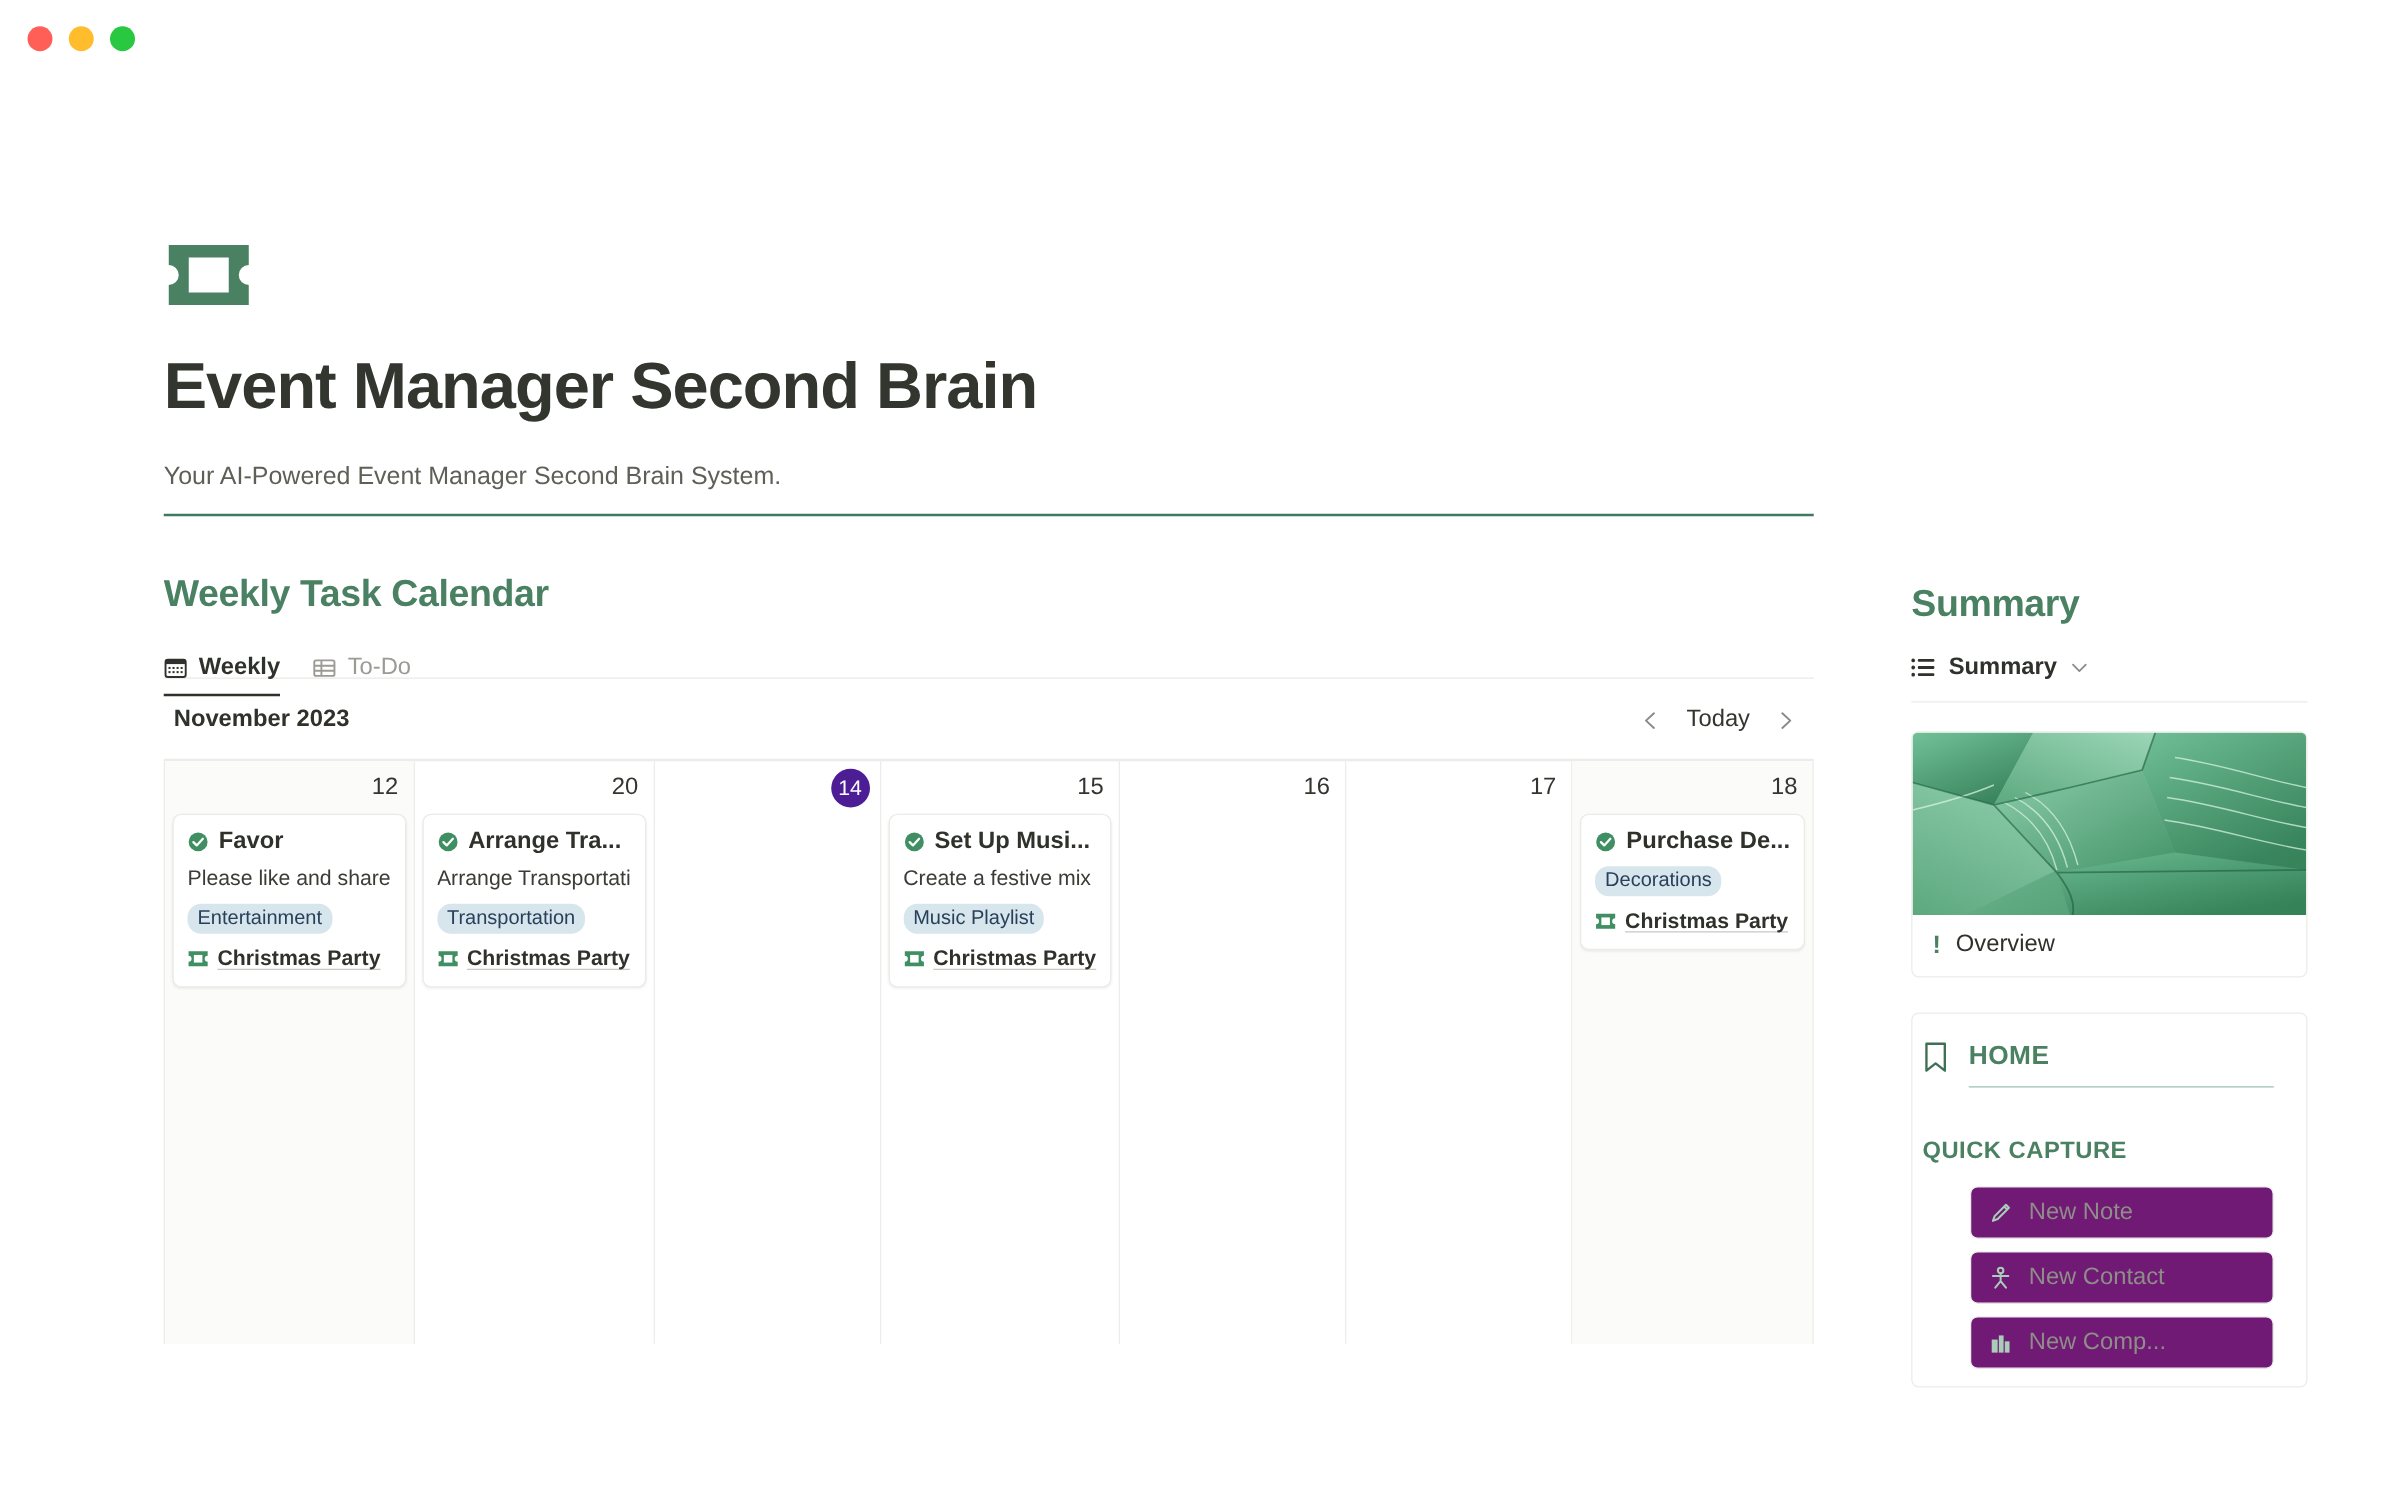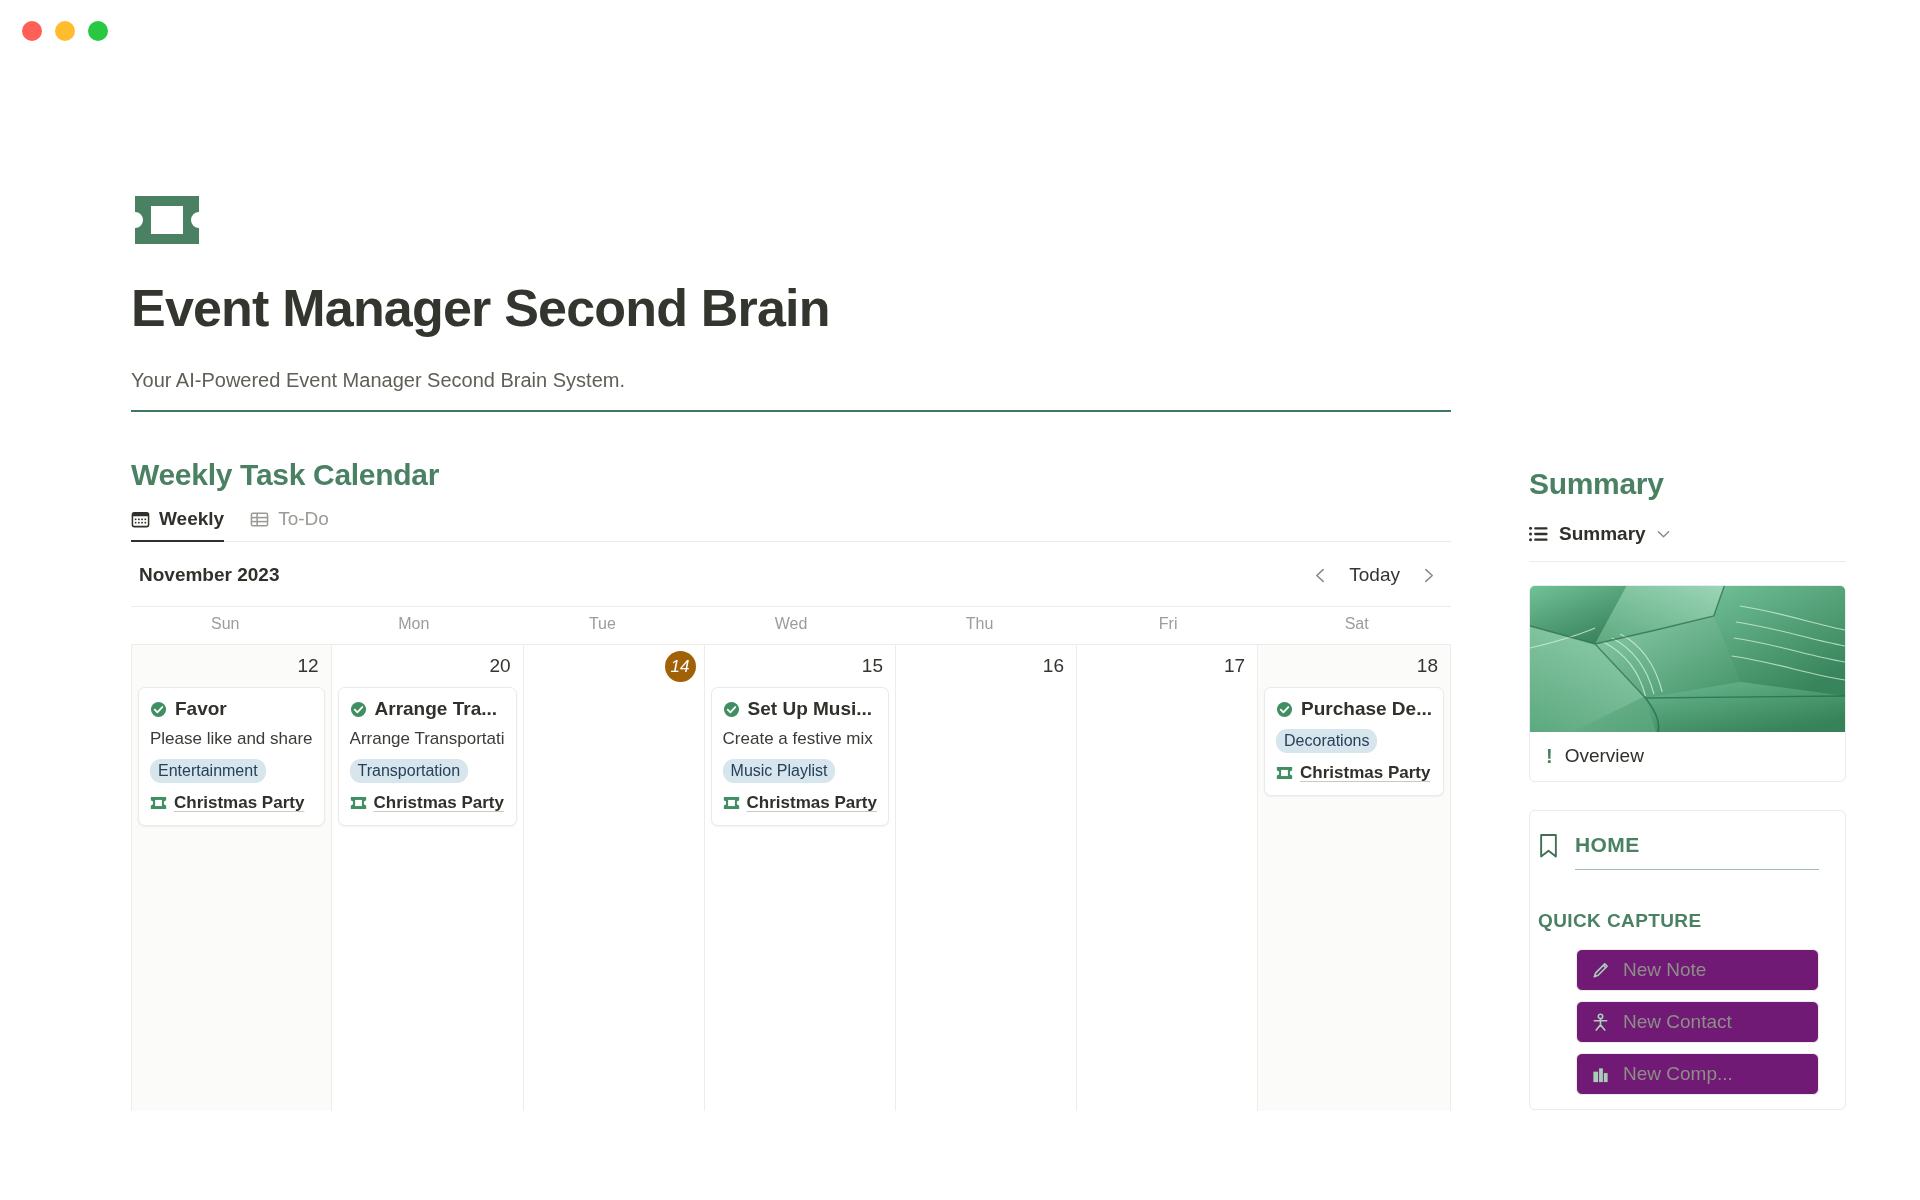--- a/index.html
+++ b/index.html
@@ -100,21 +100,21 @@
   }
   .tab {
     display: flex;
     align-items: center;
     gap: 9px;
     padding-bottom: 11px;
     font-size: 19px;
     color: #9b9a95;
     cursor: pointer;
     position: relative;
-    top: 0;
+    top: 14px;
   }
   .tab.active { color: #2f312b; font-weight: 600; }
   .tab.active::after {
     content: "";
     position: absolute;
     left: 0; right: 0; bottom: -1px;
     height: 2.5px;
     background: #2f312b;
   }
   .tab-icon { width: 19px; height: 19px; display: block; }
@@ -180,32 +180,31 @@
     justify-content: flex-end;
     padding: 9px 6px 6px 0;
     height: 42px;
   }
   .day-num {
     font-size: 19px;
     color: #33352f;
     line-height: 24px;
   }
   .day-num.today {
-    background: #a16207;
+    background: #4c1d95;
     color: #ffffff;
     border-radius: 50%;
     width: 31px;
     height: 31px;
     display: flex;
     align-items: center;
     justify-content: center;
     font-size: 17px;
     margin-top: -3px;
     margin-right: -4px;
-    font-style: italic;
   }
 
   
   .task-card {
     background: #ffffff;
     border: 1px solid #eceae6;
     border-radius: 7px;
     box-shadow: 0 1px 2px rgba(15,15,15,0.06);
     padding: 10px 11px 12px 11px;
     overflow: hidden;
@@ -425,29 +424,20 @@
           <polyline points="10.5,2.5 4.5,8 10.5,13.5" fill="none" stroke="#8b8a85" stroke-width="1.5" stroke-linecap="round" stroke-linejoin="round"></polyline>
         </svg>
         <span class="cal-today">Today</span>
         <svg class="cal-nav-btn" viewBox="0 0 16 16">
           <polyline points="5.5,2.5 11.5,8 5.5,13.5" fill="none" stroke="#8b8a85" stroke-width="1.5" stroke-linecap="round" stroke-linejoin="round"></polyline>
         </svg>
       </div>
     </div>
 
     
-    <div class="weekday-row">
-      <div class="weekday">Sun</div>
-      <div class="weekday">Mon</div>
-      <div class="weekday">Tue</div>
-      <div class="weekday">Wed</div>
-      <div class="weekday">Thu</div>
-      <div class="weekday">Fri</div>
-      <div class="weekday">Sat</div>
-    </div>
 
     
     <div class="day-grid" id="day-grid">
         <div class="day-col weekend">
           <div class="day-num-wrap">
             <div class="day-num">12</div>
           </div>
           <div class="task-card">
             <div class="task-title-row">
               <svg class="check-icon" viewBox="0 0 18 18">

